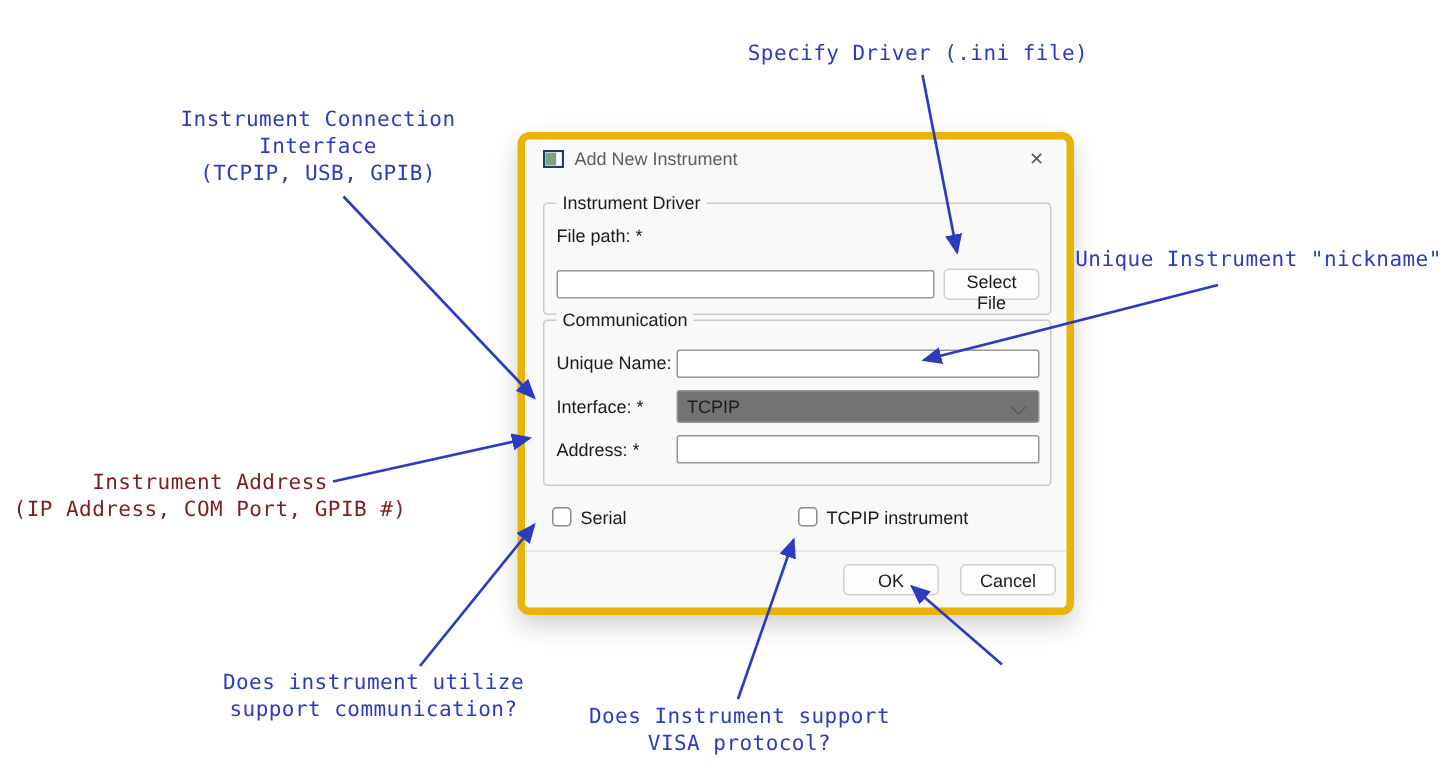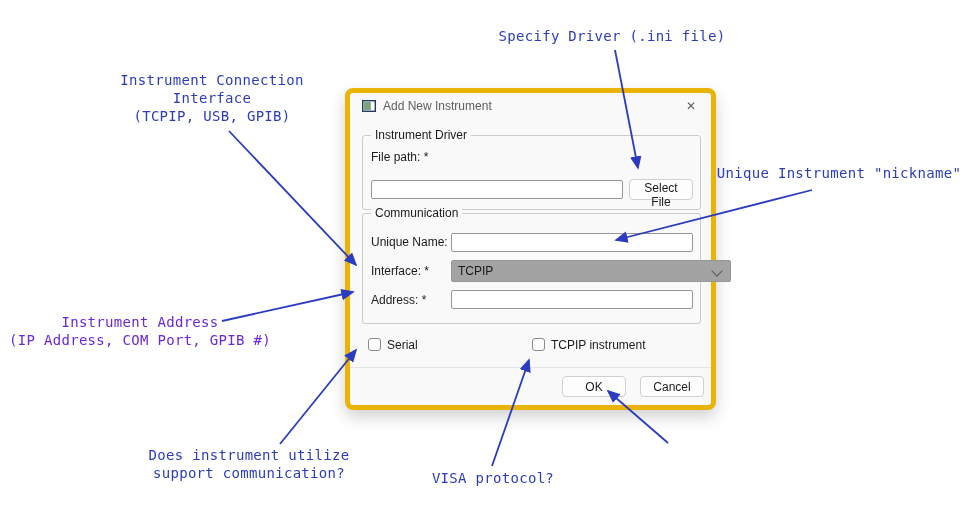--- a/index.html
+++ b/index.html
@@ -45,21 +45,21 @@
 
   
   #lbl-filepath{left:8px;top:14px;}
   #input-filepath{left:8px;top:44px;width:252px;height:19px;}
   #btn-selectfile{position:absolute;left:266px;top:43px;width:64px;height:21px;}
 
   
   #lbl-unique{left:8px;top:21px;}
   #input-unique{left:88px;top:19px;width:242px;height:19px;}
   #lbl-interface{left:8px;top:50px;}
-  .combo{position:absolute;left:88px;top:46px;width:280px;height:22px;background:#a3a3a3;
+  .combo{position:absolute;left:88px;top:46px;width:242px;height:22px;background:#737373;
          border:1px solid #979797;border-radius:2px;box-sizing:border-box;}
   .combo-text{position:absolute;left:6px;top:0;line-height:20px;font-size:12px;color:#1b1b1b;}
   .chevron{position:absolute;right:9px;top:6px;width:7px;height:7px;
            border-right:1.4px solid #5a5a5a;border-bottom:1.4px solid #5a5a5a;
            transform:rotate(45deg);}
   #lbl-address{left:8px;top:79px;}
   #input-address{left:88px;top:76px;width:242px;height:19px;}
 
   .checkrow{position:absolute;height:14px;}
   #check-serial{left:18px;top:245px;}
@@ -84,31 +84,32 @@
   <div class="note" id="note-specify" style="color: rgb(43, 60, 192);">Specify Driver (.ini file)</div>
 
   <div class="note" id="note-conn" style="color: rgb(43, 60, 192);">
     <div>Instrument Connection</div>
     <div>Interface</div>
     <div>(TCPIP, USB, GPIB)</div>
   </div>
 
   <div class="note" id="note-nickname" style="color: rgb(43, 60, 192);">Unique Instrument "nickname"</div>
 
-  <div class="note" id="note-address" style="color: #6d28d9; text-align: center;">
+  <div class="note" id="note-address" style="color: #7f1d1d; text-align: center;">
     <div>Instrument Address</div>
     <div>(IP Address, COM Port, GPIB #)</div>
   </div>
 
   <div class="note" id="note-serial" style="color: rgb(43, 60, 192);">
     <div>Does instrument utilize</div>
     <div>support communication?</div>
   </div>
 
   <div class="note" id="note-visa" style="color: rgb(43, 60, 192);">
+    <div>Does Instrument support</div>
     <div>VISA protocol?</div>
   </div>
 
 
   <svg class="arrows" viewBox="0 0 963 517" xmlns="http://www.w3.org/2000/svg">
     <defs>
       <marker id="arrhead" markerWidth="9" markerHeight="8" refX="6.5" refY="3.2" orient="auto">
         <path d="M0,0 L7.5,3.2 L0,6.4 z" class="arrfill" fill="#2b3cc0"></path>
       </marker>
     </defs>

